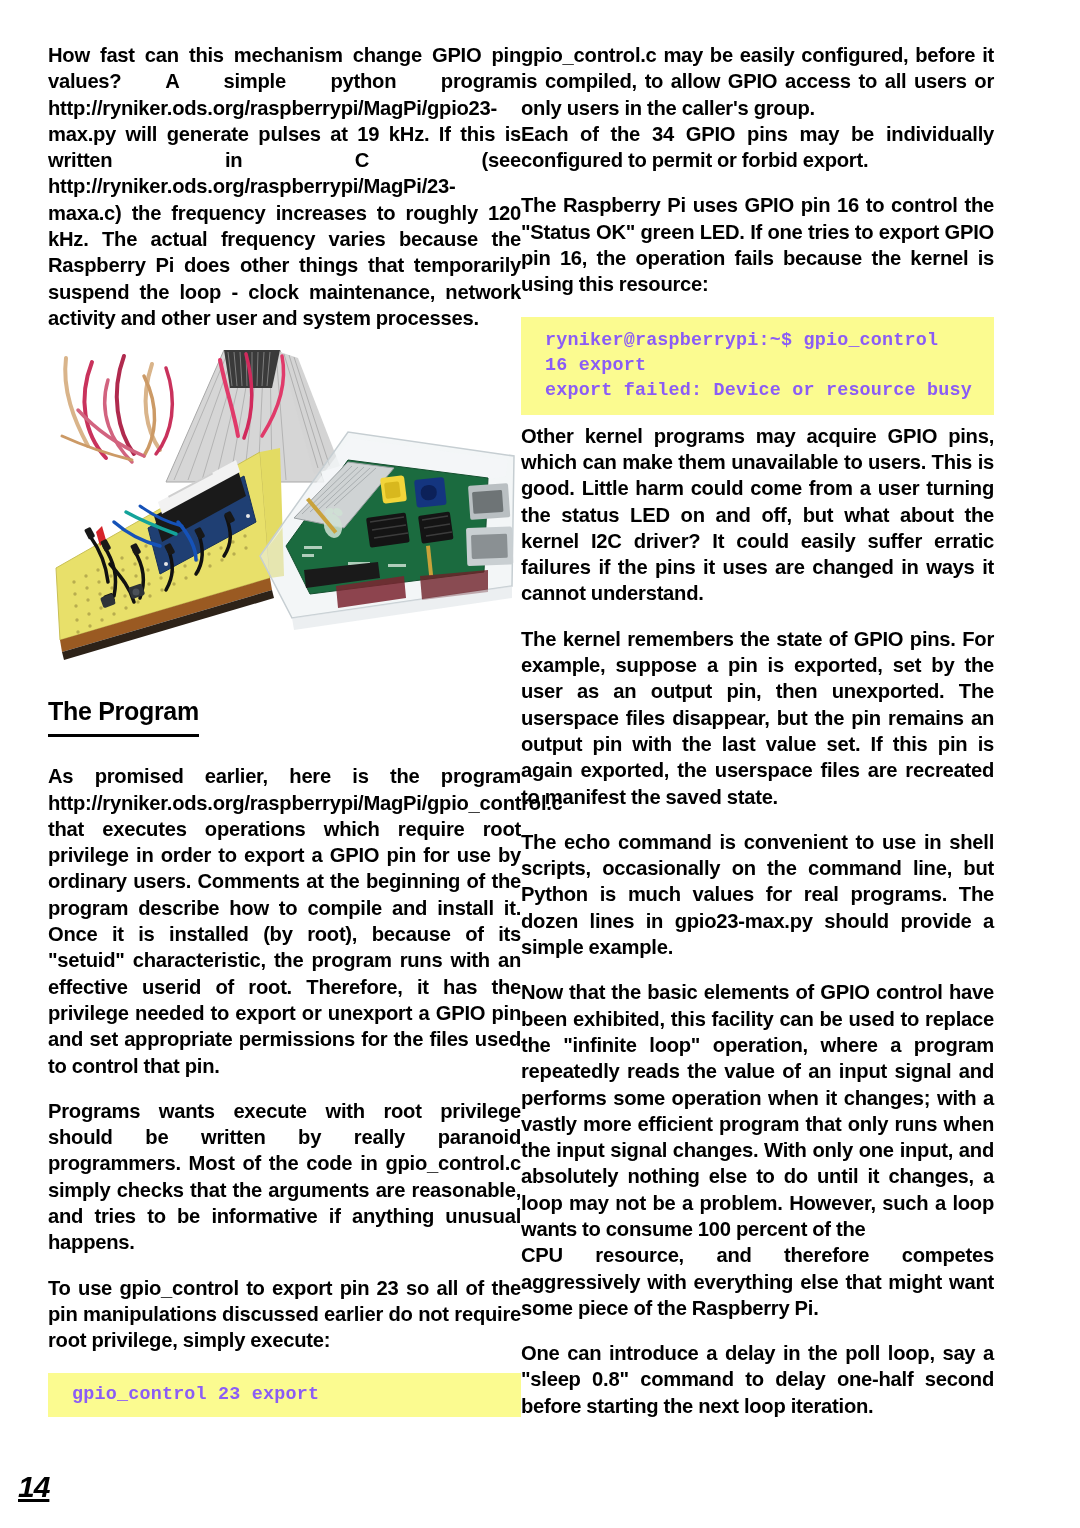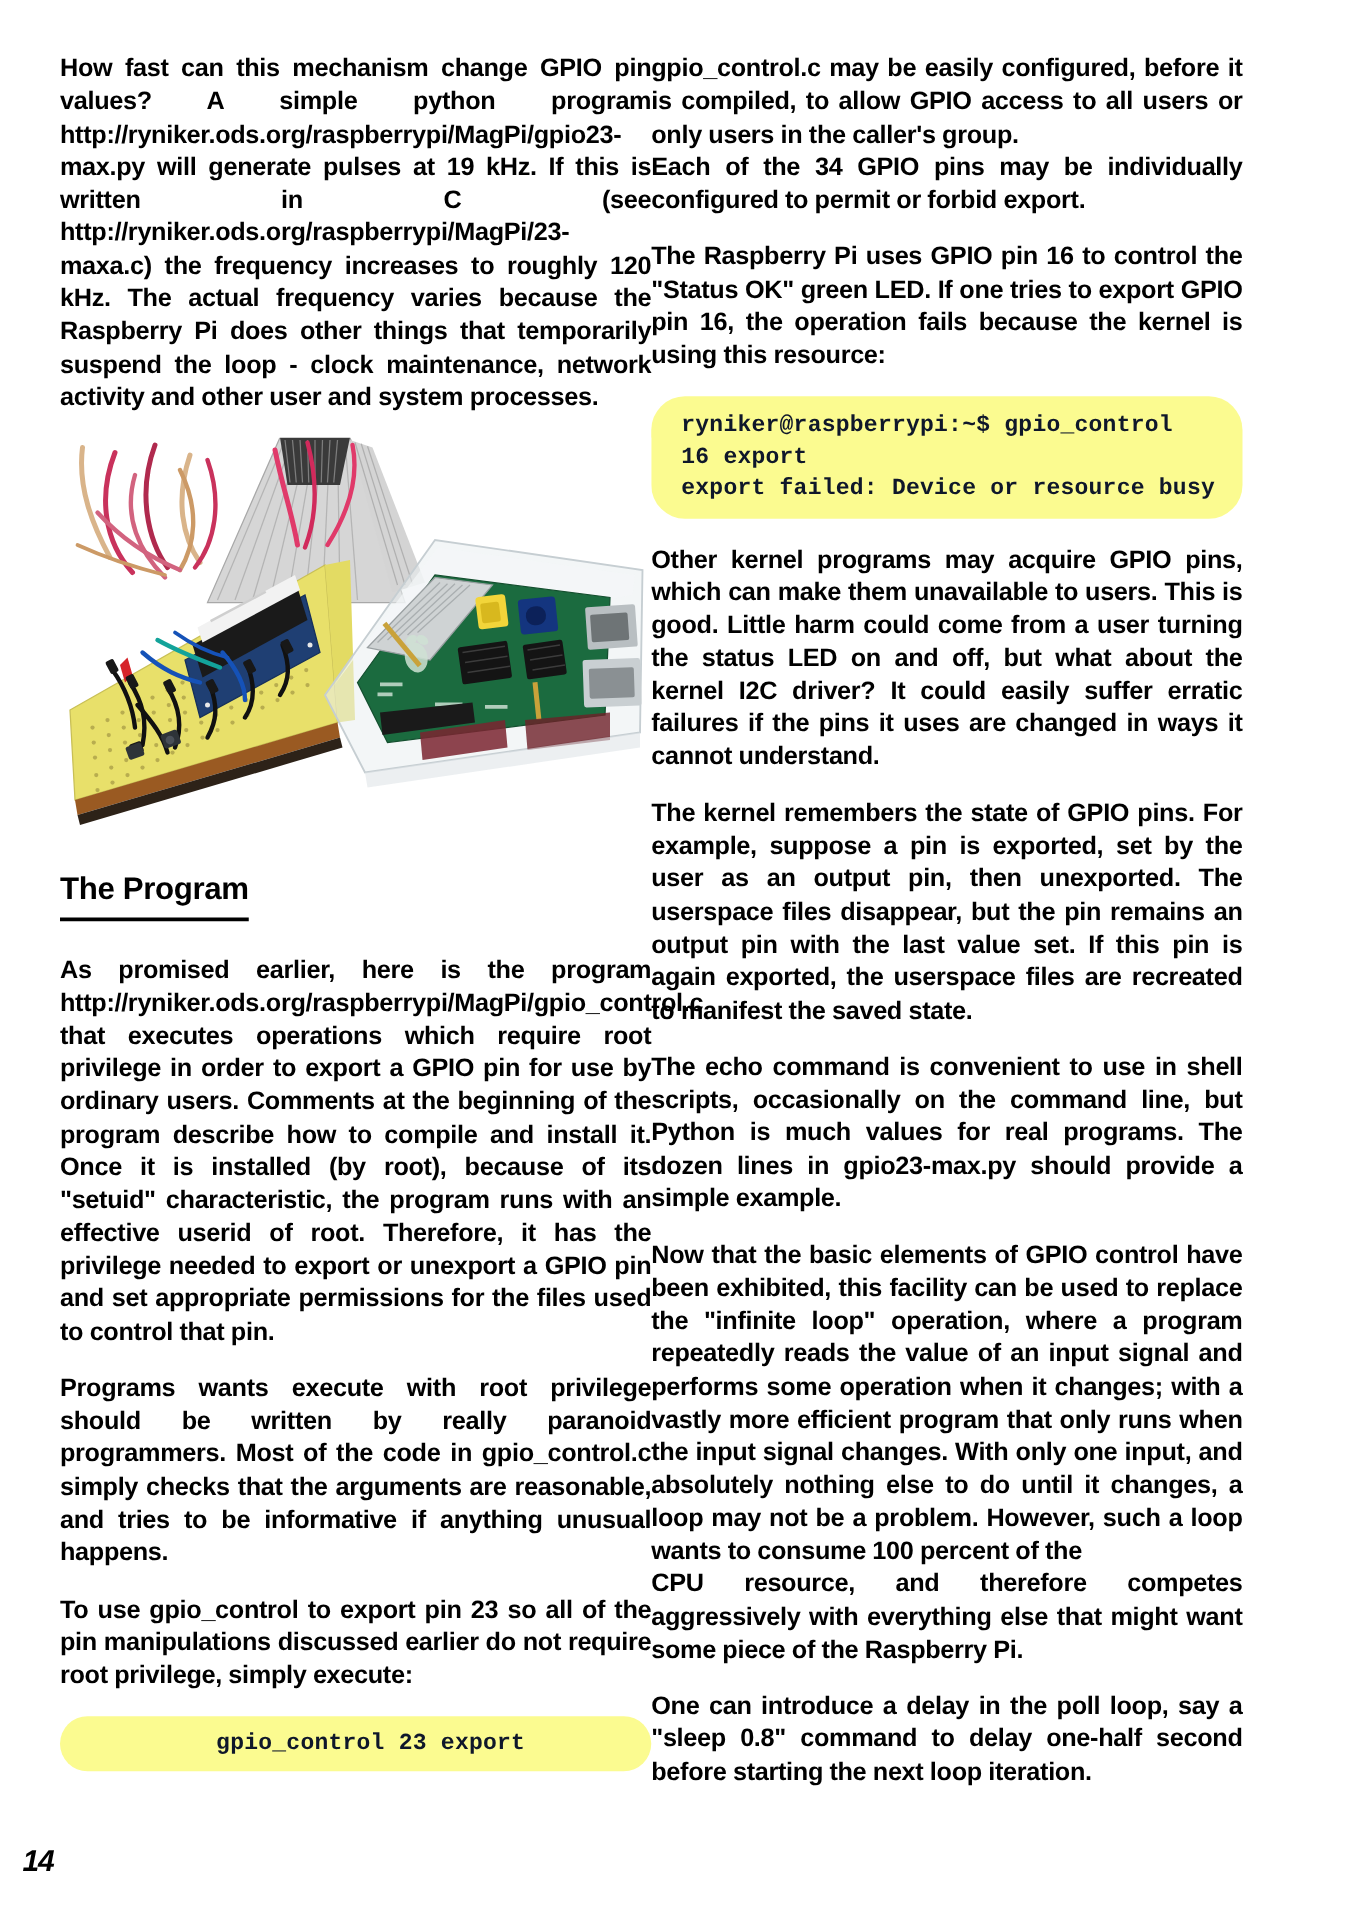--- a/index.html
+++ b/index.html
@@ -59,34 +59,32 @@
     display: inline-block;
     border-bottom: 3px solid #000;
     padding-bottom: 8px;
     letter-spacing: -0.3px;
   }
   .heading-wrap { margin: 28px 0 0 0; }
 
   
   .code-block {
     background: #fbfb90;
-    margin: 6px 0 20px 0;
+    margin: 6px 0 8px 0;
     padding: 11px 0 12px 24px;
     font-family: "Liberation Mono", "DejaVu Sans Mono", monospace;
     font-size: 18.4px;
     line-height: 25px;
     font-weight: bold;
-    color: #0f172a;
+    color: #8b5cf6;
     letter-spacing: 0.2px;
     white-space: pre;
-    border-radius: 27px;
   }
   .code-block.single {
     padding: 9px 0 10px 24px;
-    text-align: center;
   }
 
   
   .photo-wrap {
     margin: 14px 0 0 0;
     width: 473px;
     height: 318px;
     position: relative;
     overflow: hidden;
     background: #ffffff;
@@ -95,24 +93,25 @@
     position: absolute;
     left: 0; top: 0;
     width: 473px; height: 318px;
   }
 
   
   .page-number {
     position: absolute;
     left: 18px;
     bottom: 24px;
-    font-size: 24px;
+    font-size: 30px;
     font-weight: bold;
     font-style: italic;
     letter-spacing: -1px;
+    text-decoration: underline;
   }
 </style>
 </head>
 <body>
 
 <div class="page">
 
   <div class="columns">
 
     <div class="col">

